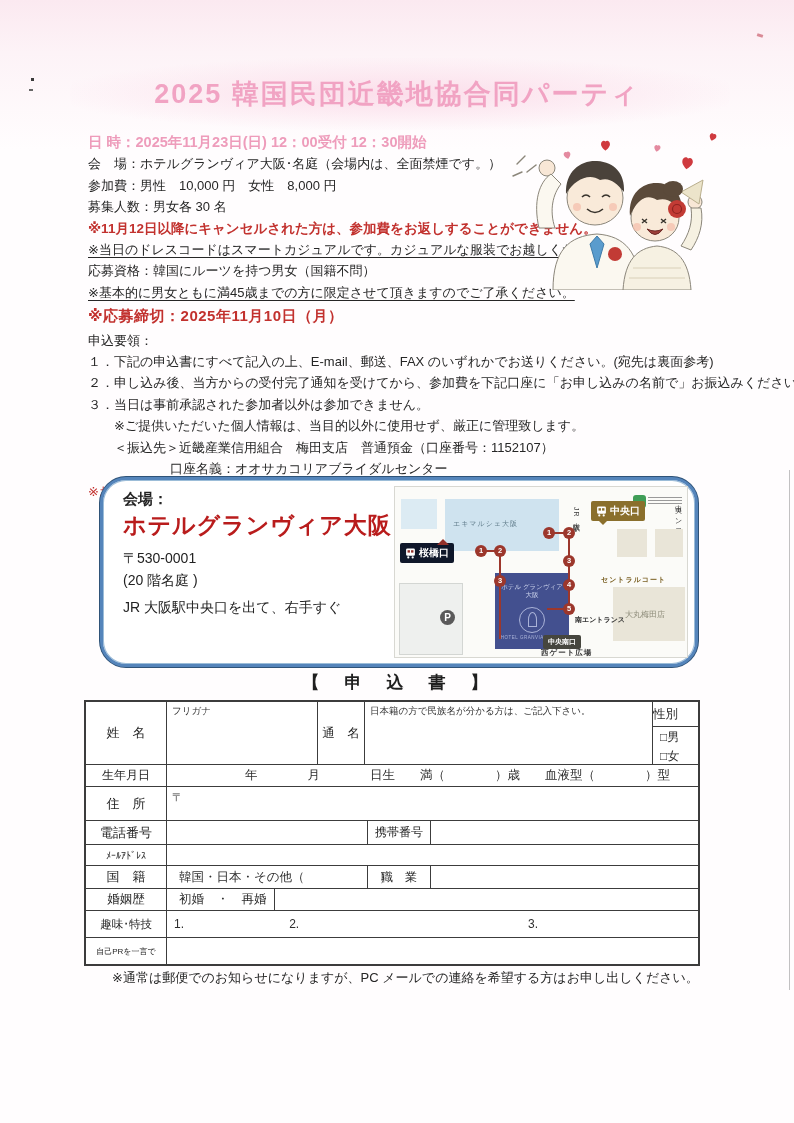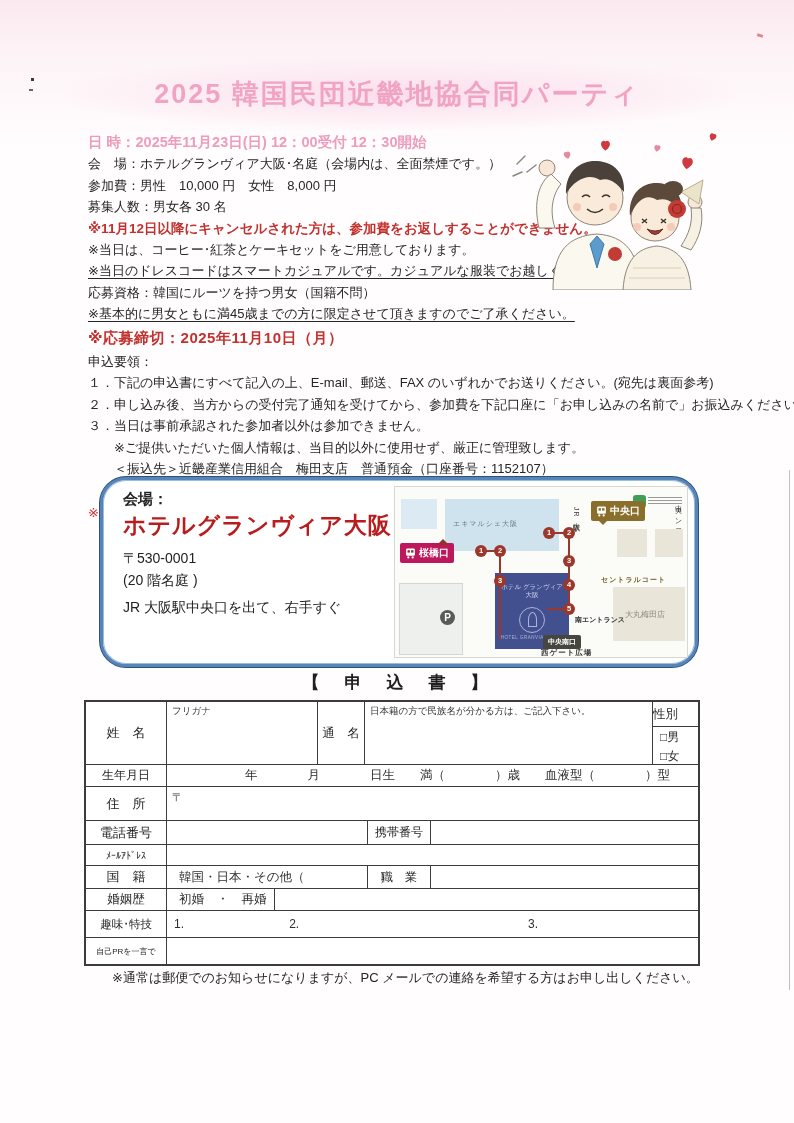--- a/index.html
+++ b/index.html
@@ -51,21 +51,21 @@
   .blk{position:absolute;}
   .b-ekimarche{left:50px;top:12px;width:114px;height:52px;background:#cfe3ef;}
   .b-ekimarche span{position:absolute;left:8px;top:20px;font-size:7px;color:#65808f;letter-spacing:1px;}
   .b-paleblue1{left:6px;top:12px;width:36px;height:30px;background:#dcebf3;}
   .b-jr{left:176px;top:20px;font-size:7px;color:#3c3c3c;writing-mode:vertical-rl;letter-spacing:1px;}
   .b-concourse{left:278px;top:12px;font-size:7px;color:#3c3c3c;writing-mode:vertical-rl;letter-spacing:2px;}
   .badge{position:absolute;color:#fff;font-weight:bold;font-size:10px;display:flex;align-items:center;gap:3px;padding:3px 5px;border-radius:2px;}
   .badge:after{content:"";position:absolute;width:0;height:0;border:6px solid transparent;}
   .b-chuo{left:196px;top:14px;background:#8a6f2c;}
   .b-chuo:after{left:6px;bottom:-10px;border-top-color:#8a6f2c;}
-  .b-sakura{left:5px;top:56px;background:#be185d;}
+  .b-sakura{left:5px;top:56px;background:#0f172a;}
   .b-sakura:after{right:5px;top:-10px;border-bottom-color:#93302a;}
   .b-green{left:238px;top:8px;width:13px;height:13px;background:#3f9e57;border-radius:3px;}
   .tiny-bars i{display:block;height:1px;background:#9a9a9a;margin:2px 0;width:34px;}
   .b-tinybars{left:253px;top:8px;}
   .b-beige1{left:222px;top:42px;width:30px;height:28px;background:#e9e5d8;}
   .b-beige2{left:260px;top:42px;width:28px;height:28px;background:#e9e5d8;}
   .b-central{left:206px;top:88px;font-size:7px;color:#7d6327;letter-spacing:1px;font-weight:bold;}
   .b-daimaru{left:218px;top:100px;width:72px;height:54px;background:#e9e5d8;}
   .b-daimaru span{position:absolute;left:12px;top:22px;font-size:8px;color:#8d8b79;}
   .b-hotel{left:100px;top:86px;width:74px;height:76px;background:#43508f;}
@@ -117,21 +117,20 @@
   <i class="speck red"></i>
 
   <div class="title">2025 韓国民団近畿地協合同パーティ</div>
 
   <div class="info">
     <div class="ln pinkline">日 時：2025年11月23日(日) 12：00受付 12：30開始</div>
     <div class="ln">会　場：ホテルグランヴィア大阪･名庭（会場内は、全面禁煙です。）</div>
     <div class="ln">参加費：男性　10,000 円　女性　8,000 円</div>
     <div class="ln">募集人数：男女各 30 名</div>
     <div class="ln redline">※11月12日以降にキャンセルされた方は、参加費をお返しすることができません。</div>
-    <div class="ln">※当日は、コーヒー･紅茶とケーキセットをご用意しております。</div>
     <div class="ln uline">※当日のドレスコードはスマートカジュアルです。カジュアルな服装でお越しください。</div>
     <div class="ln">応募資格：韓国にルーツを持つ男女（国籍不問）</div>
     <div class="ln uline">※基本的に男女ともに満45歳までの方に限定させて頂きますのでご了承ください。</div>
     <div class="ln deadline">※応募締切：2025年11月10日（月）</div>
     <div class="ln">申込要領：</div>
     <div class="ln">１．下記の申込書にすべて記入の上、E-mail、郵送、FAX のいずれかでお送りください。(宛先は裏面参考)</div>
     <div class="ln">２．申し込み後、当方からの受付完了通知を受けてから、参加費を下記口座に「お申し込みの名前で」お振込みください。</div>
     <div class="ln">３．当日は事前承認された参加者以外は参加できません。</div>
     <div class="ln ind1">※ご提供いただいた個人情報は、当目的以外に使用せず、厳正に管理致します。</div>
     <div class="ln ind1">＜振込先＞近畿産業信用組合　梅田支店　普通預金（口座番号：1152107）</div>

